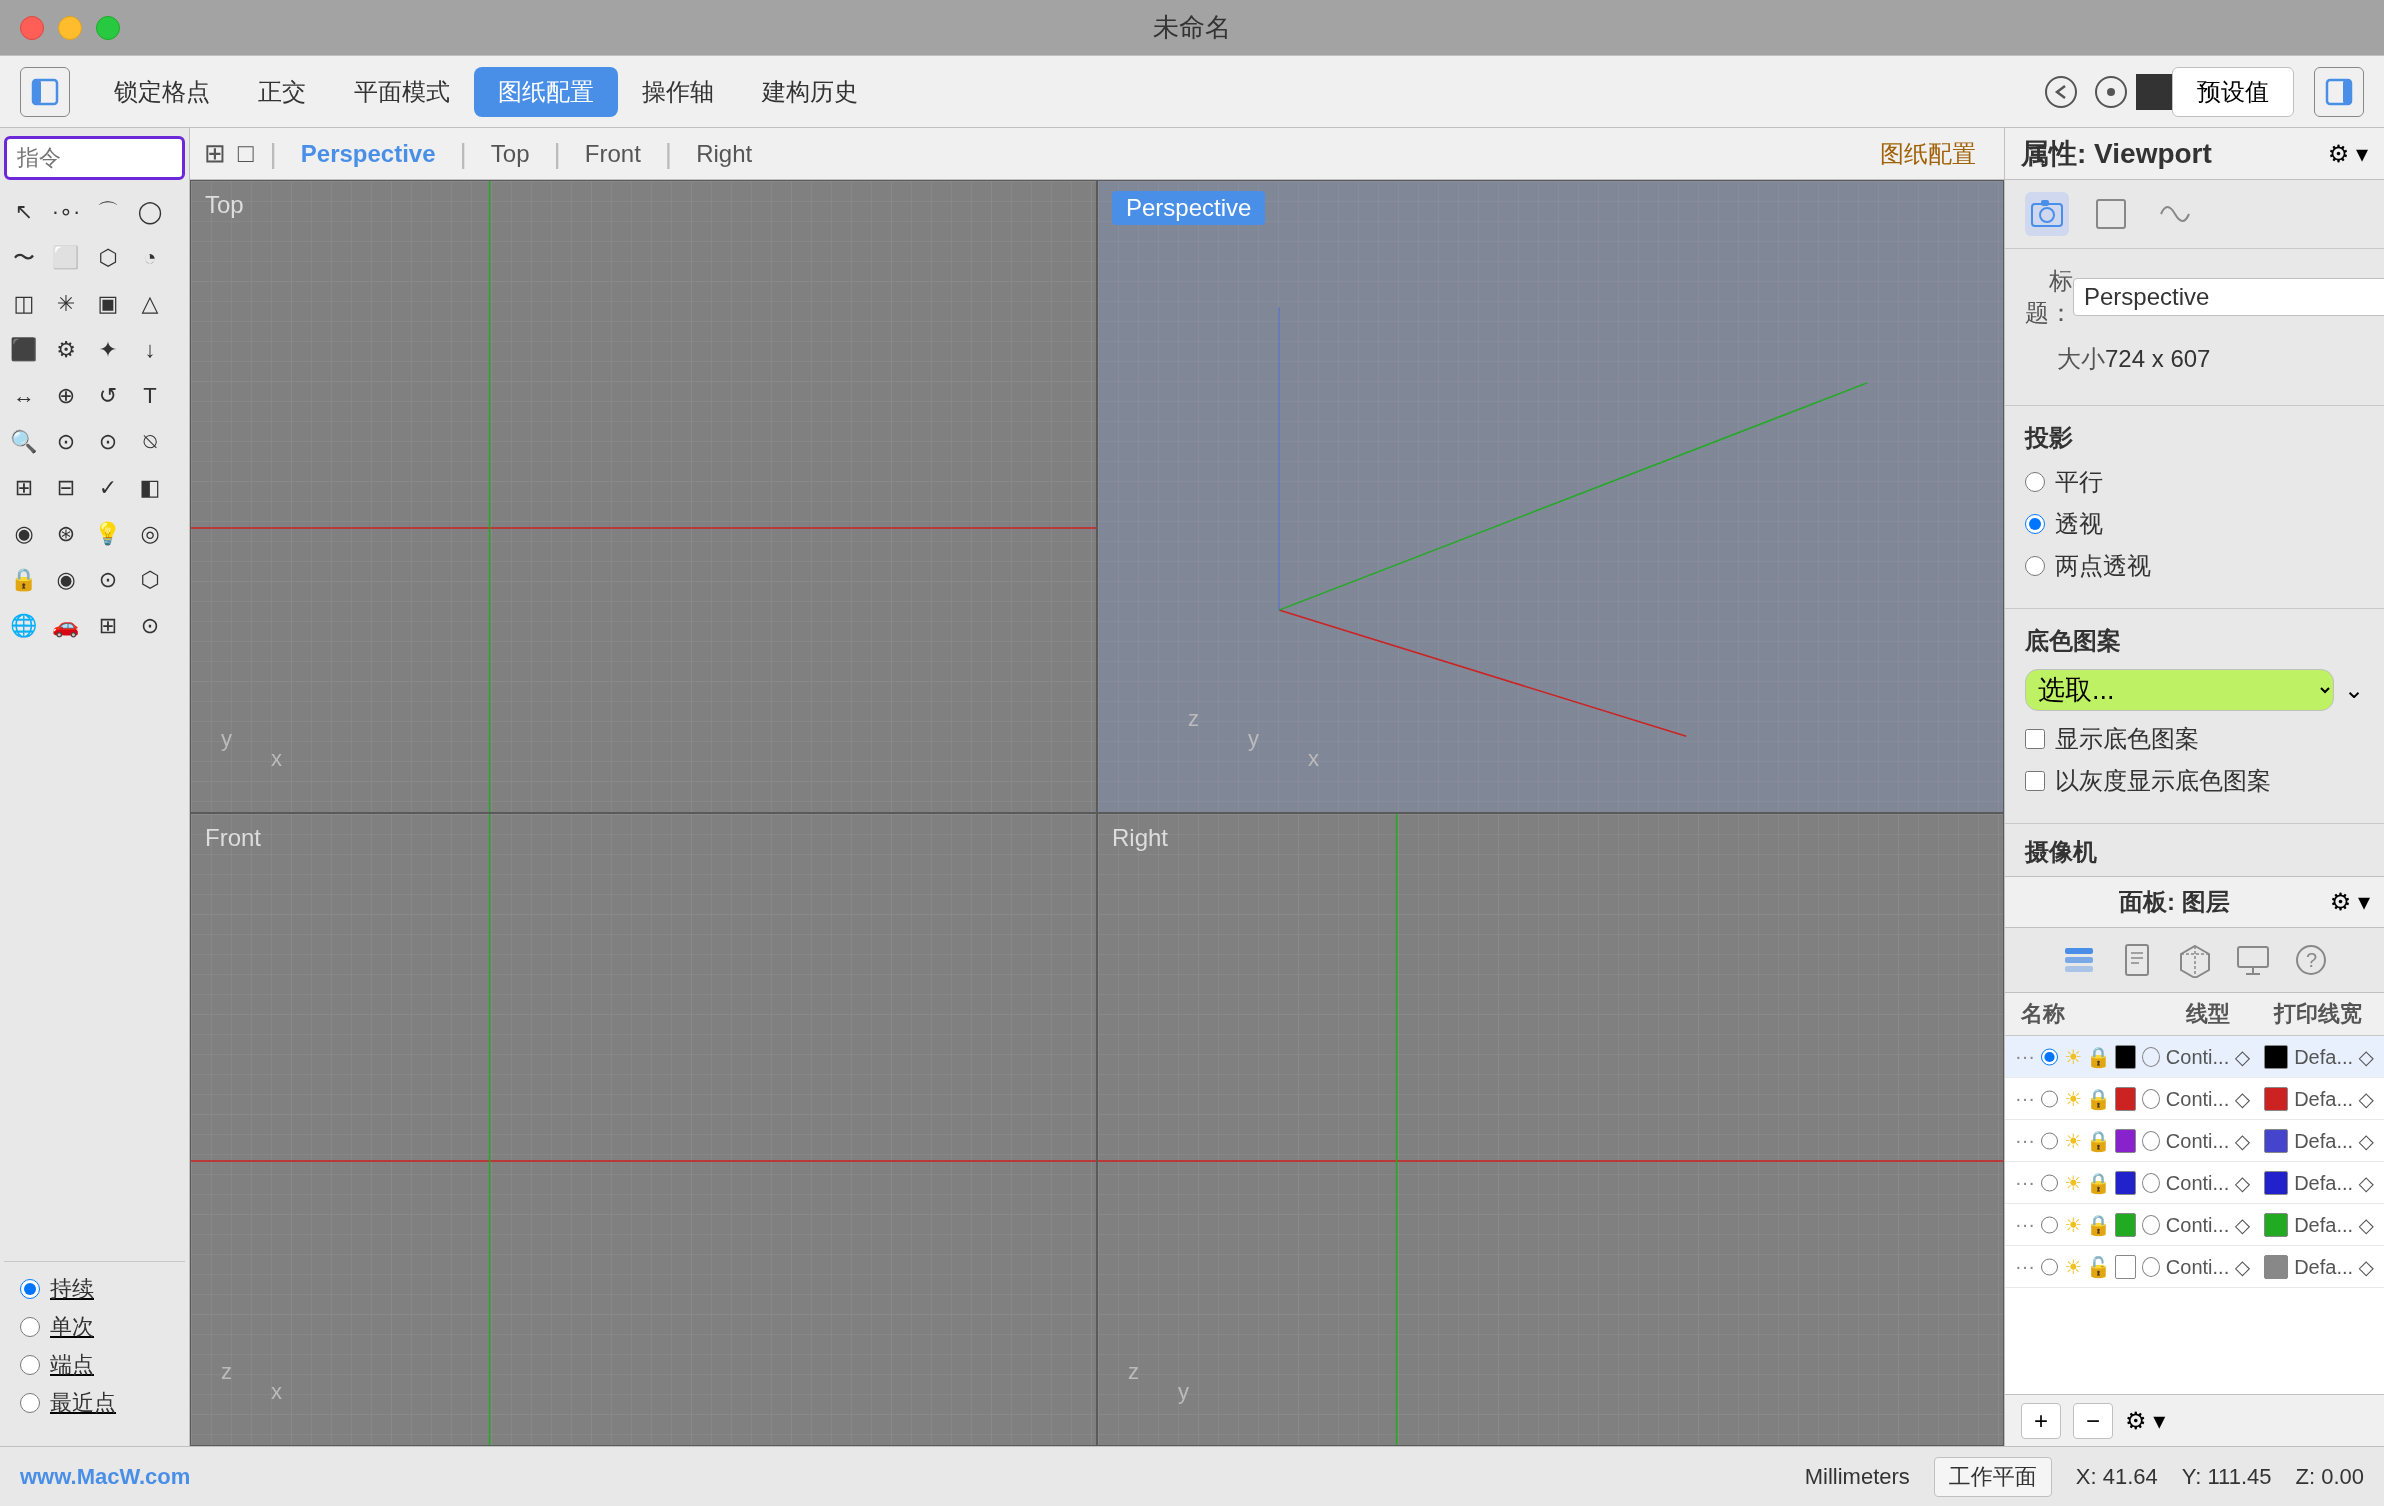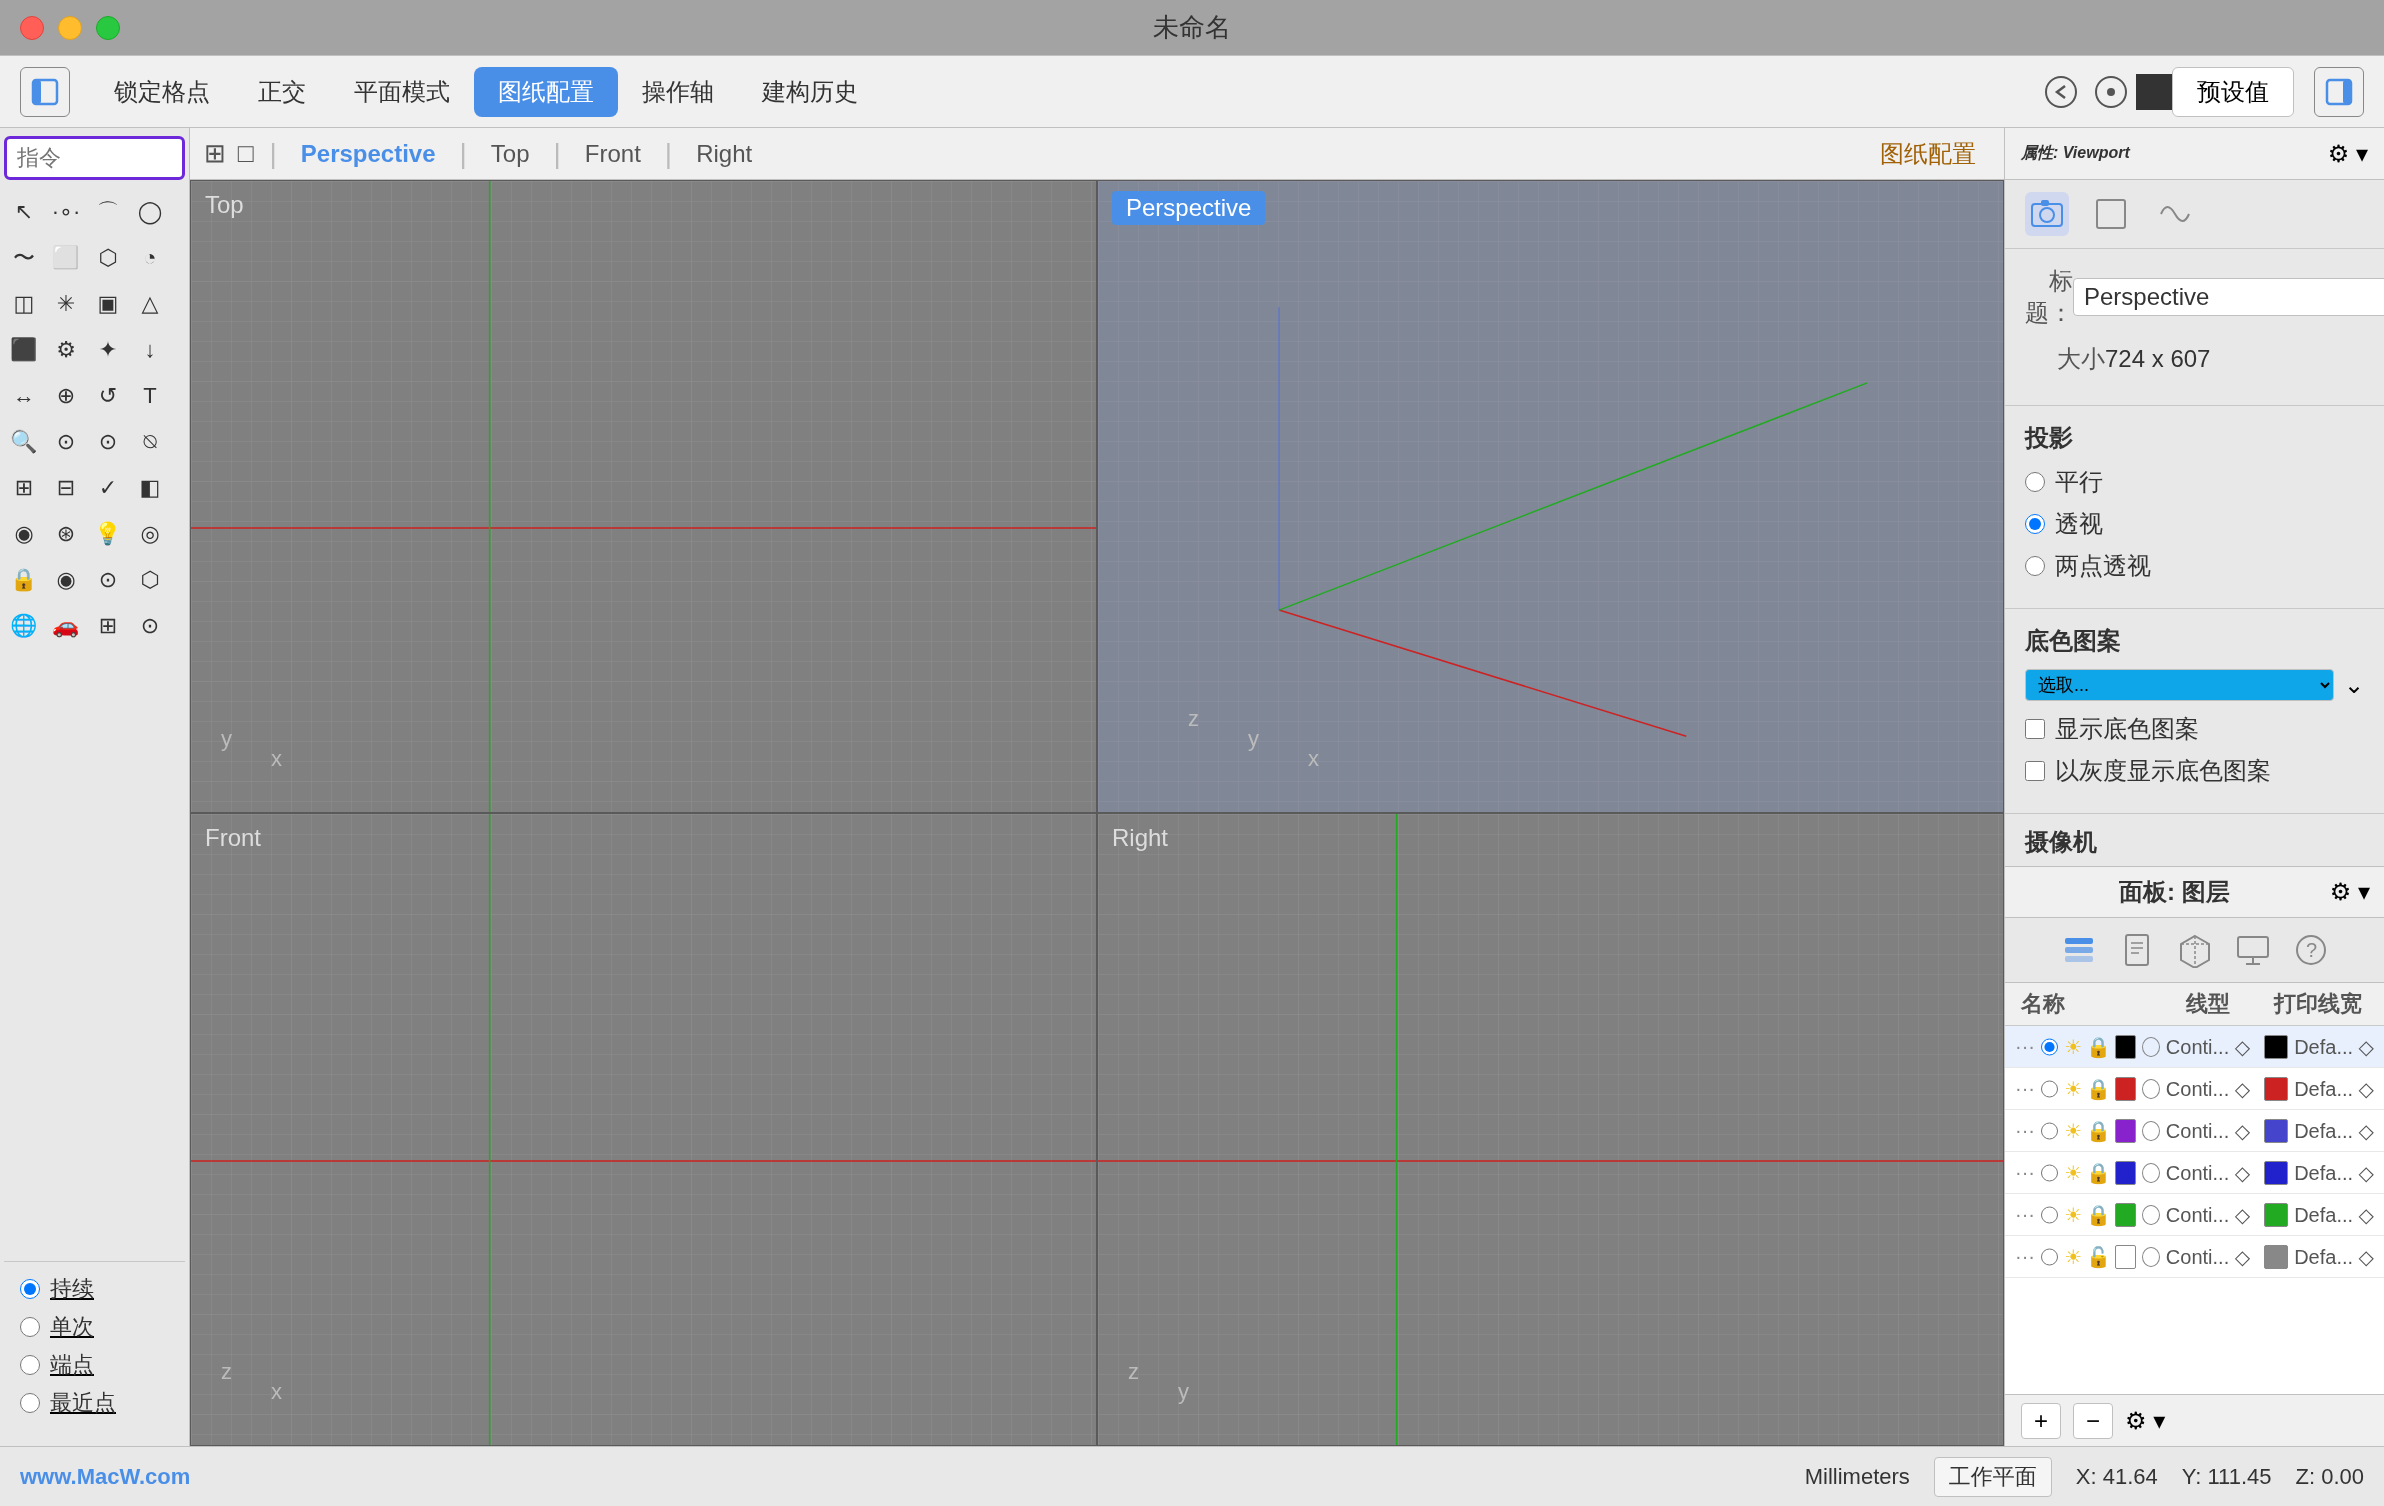--- a/index.html
+++ b/index.html
@@ -255,25 +255,24 @@
     .rp-header {
       height: 52px;
       background: #f0f0f0;
       border-bottom: 1px solid #c0c0c0;
       display: flex;
       align-items: center;
       padding: 0 16px;
       gap: 8px;
     }
     .rp-header-title {
-      font-size: 16px;
+      font-size: 28px;
       font-weight: 600;
       color: #333;
       flex: 1;
-      font-style: italic;
     }
     .rp-gear-btn {
       border: none; background: transparent; cursor: pointer; font-size: 24px;
       display: flex; align-items: center; gap: 4px;
     }
 
     
     .rp-section {
       padding: 16px 20px;
       border-bottom: 1px solid #c8c8c8;
@@ -354,25 +353,25 @@
       color: #333;
     }
     .rp-select-row {
       display: flex;
       align-items: center;
       gap: 10px;
       margin-bottom: 12px;
     }
     .rp-select {
       flex: 1;
-      font-size: 18px;
+      font-size: 27px;
       padding: 4px 8px;
       border: 1px solid #c0c0c0;
-      border-radius: 4px;
-      background: #0ea5e9;
+      border-radius: 13px;
+      background: #bef264;
     }
 
     
     .rp-camera-title {
       font-size: 24px;
       font-weight: 600;
       color: #333;
       padding: 12px 20px 8px;
     }
 

